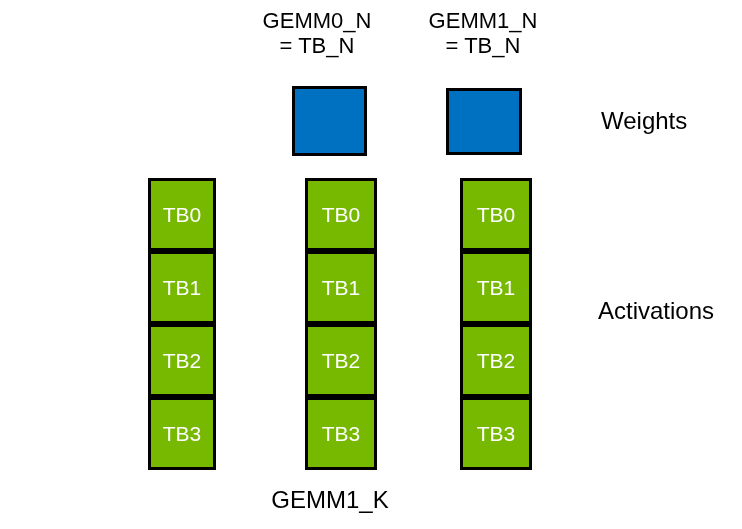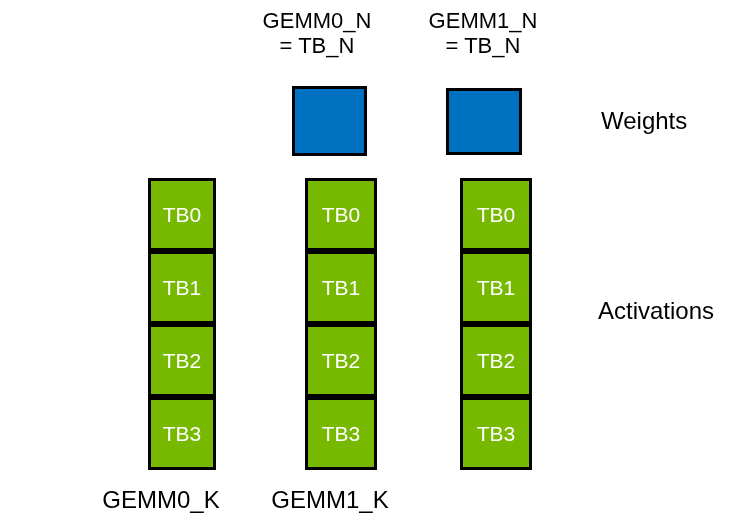--- a/index.html
+++ b/index.html
@@ -109,16 +109,15 @@
   <div class="tb-column c2">
     <div class="tb-cell">TB0</div>
     <div class="tb-cell">TB1</div>
     <div class="tb-cell">TB2</div>
     <div class="tb-cell">TB3</div>
   </div>
 
   <div class="side-label weights">Weights</div>
   <div class="side-label activations">Activations</div>
 
-  <div class="bottom-label b0">GEMM0_K</div>
   <div class="bottom-label b1">GEMM1_K</div>
 
 </div>
 
 </body></html>

